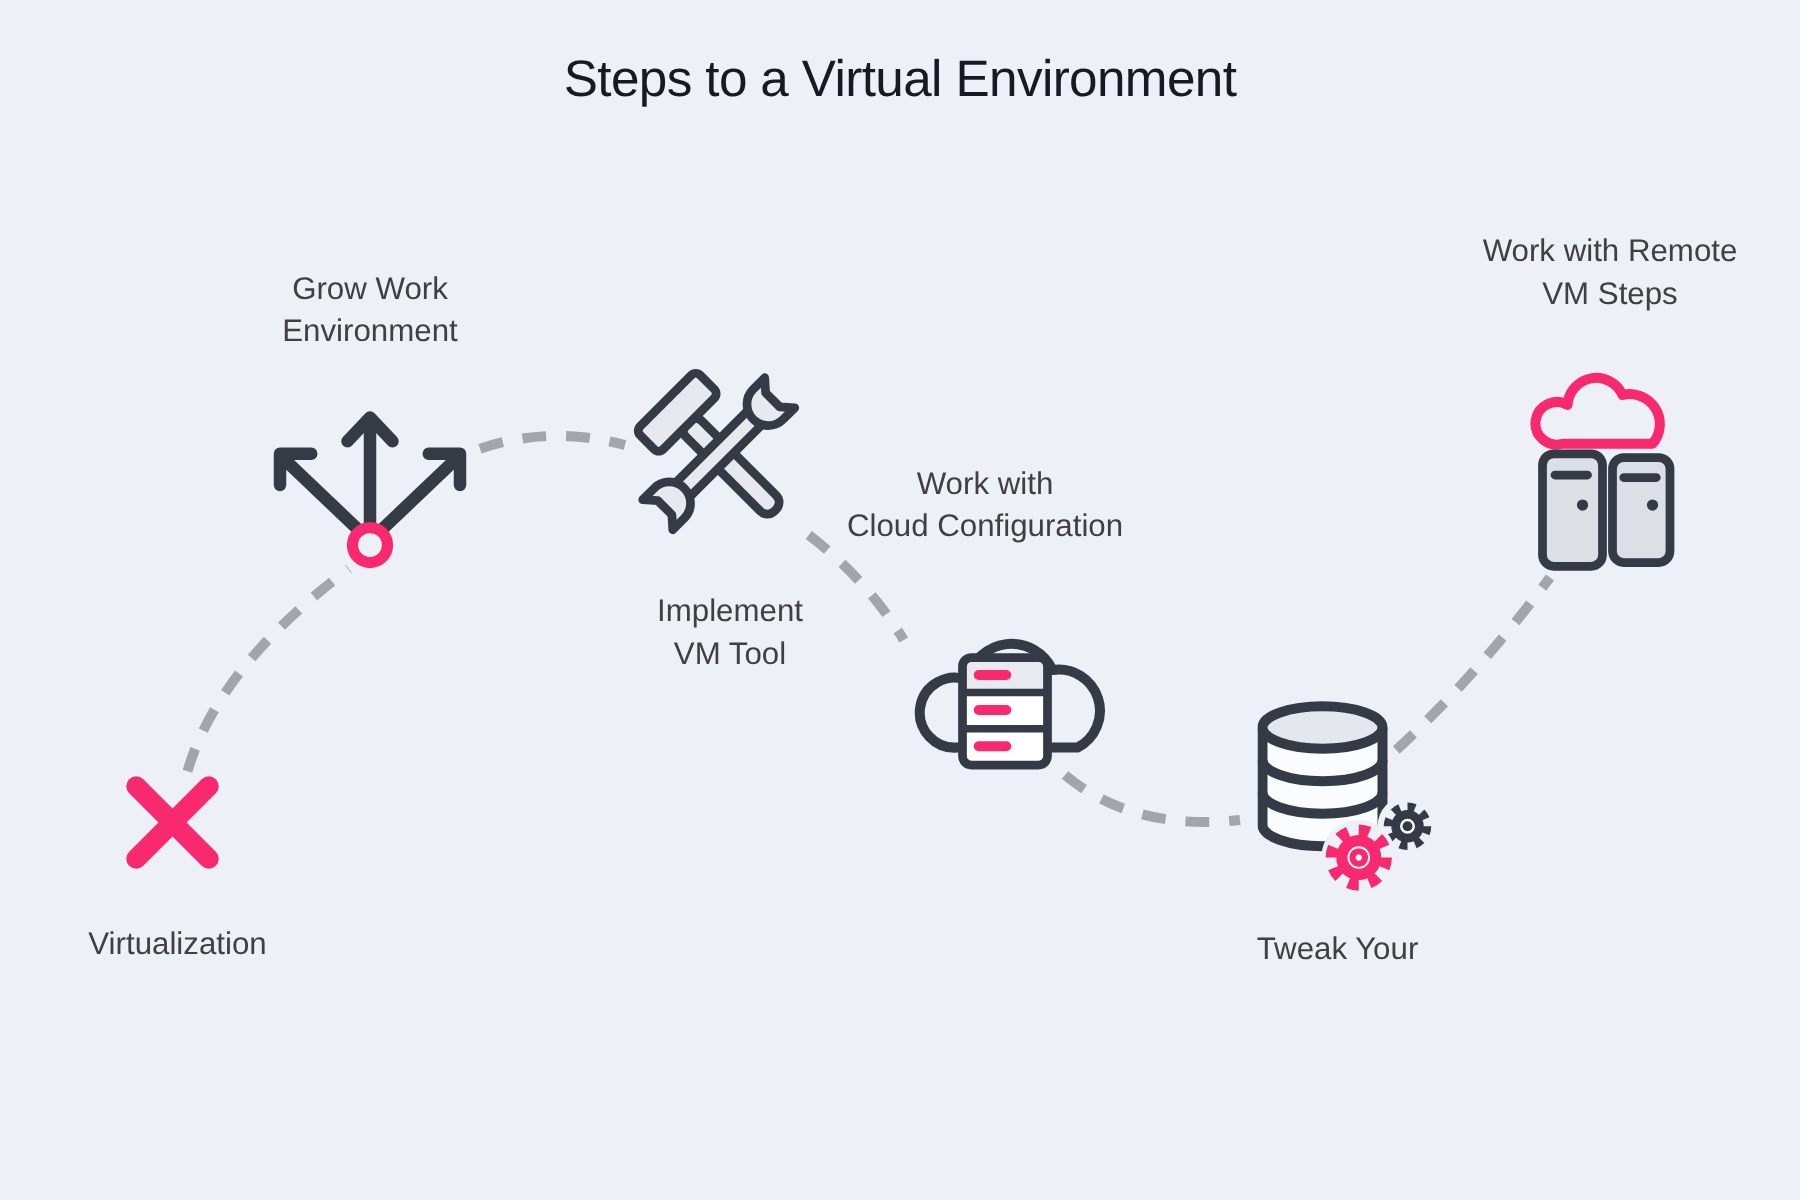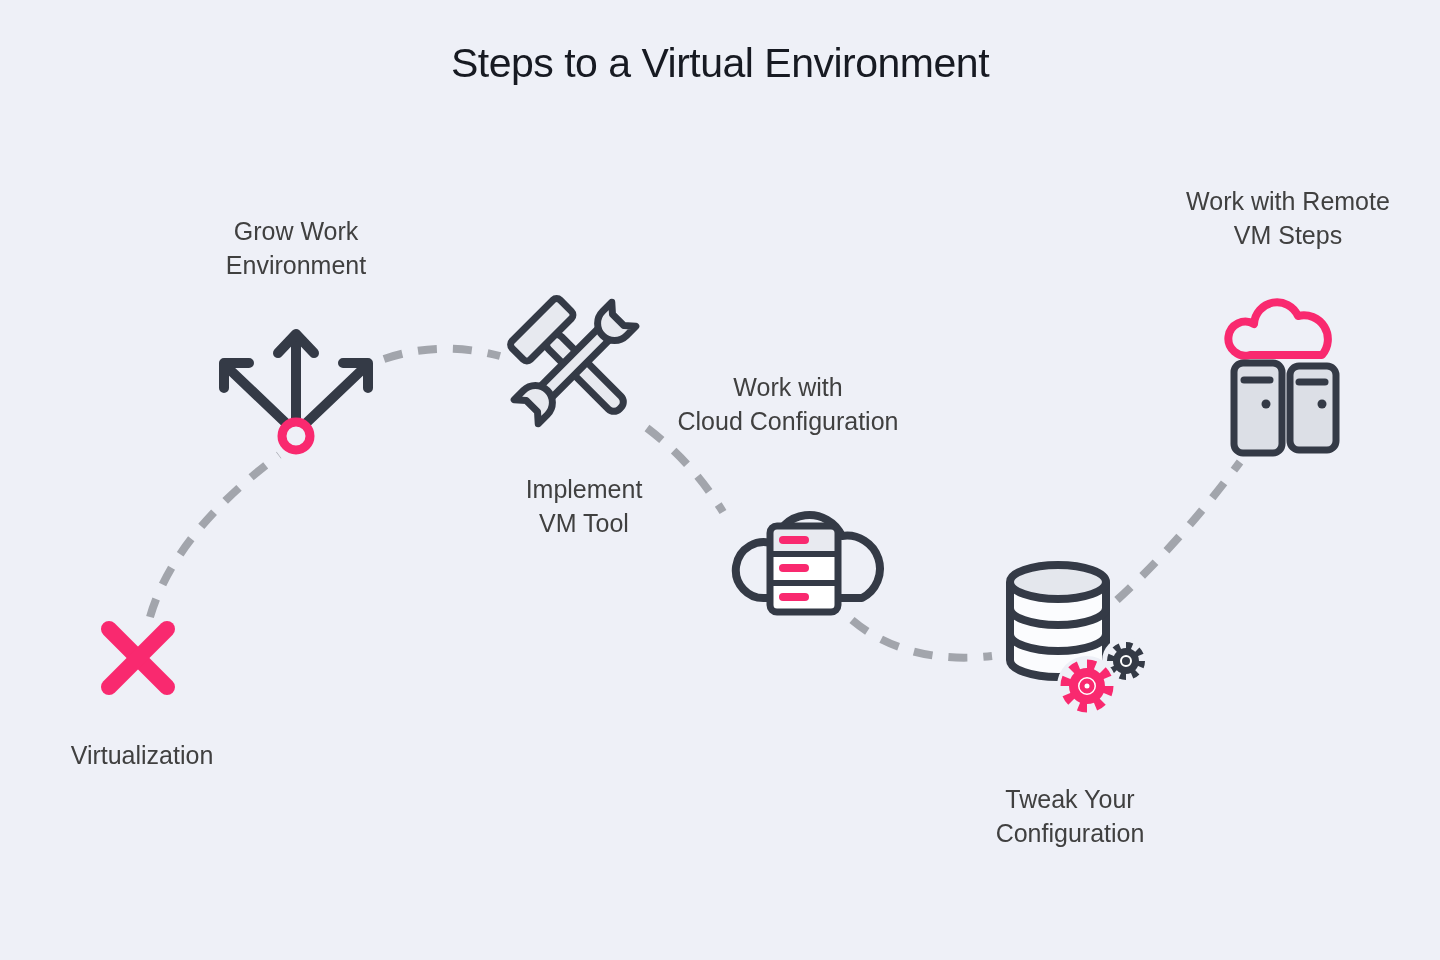--- a/index.html
+++ b/index.html
@@ -127,23 +127,22 @@
         <circle cx="120" cy="105" r="4" fill="#343A46"></circle>
       </g>
 
       <g>
         <circle cx="81" cy="130" r="30" fill="#EEF0F7"></circle>
         <circle cx="81" cy="130" r="21" fill="none" stroke="#F9296F" stroke-width="11" pathLength="80" stroke-dasharray="5 5"></circle>
         <circle cx="81" cy="130" r="13.5" fill="#FFFFFF" stroke="#F9296F" stroke-width="9"></circle>
         <circle cx="81" cy="130" r="5" fill="#FFFFFF" stroke="#F9296F" stroke-width="5"></circle>
       </g>
     </svg>
-    <div class="step-label" style="left:1070px;top:782px">
+    <div class="step-label" style="left:1070px;top:742px">
       <span class="line">Tweak Your</span>
-      <span class="line">Configuration</span>
     </div>
   </div>
 
   <div>
     <div class="step-label" style="left:1288px;top:184px">
       <span class="line">Work with Remote</span>
       <span class="line">VM Steps</span>
     </div>
     <svg class="icon" style="left:1224px;top:283px" width="126" height="174" viewBox="0 0 126 174">
       <path d="M 98,72 L 26,72 A 17,17 0 1 1 30,41 A 23,23 0 0 1 74,33 A 24,24 0 0 1 98,72 Z" fill="#EEF0F7" stroke="#F9296F" stroke-width="8" stroke-linejoin="round"></path>

